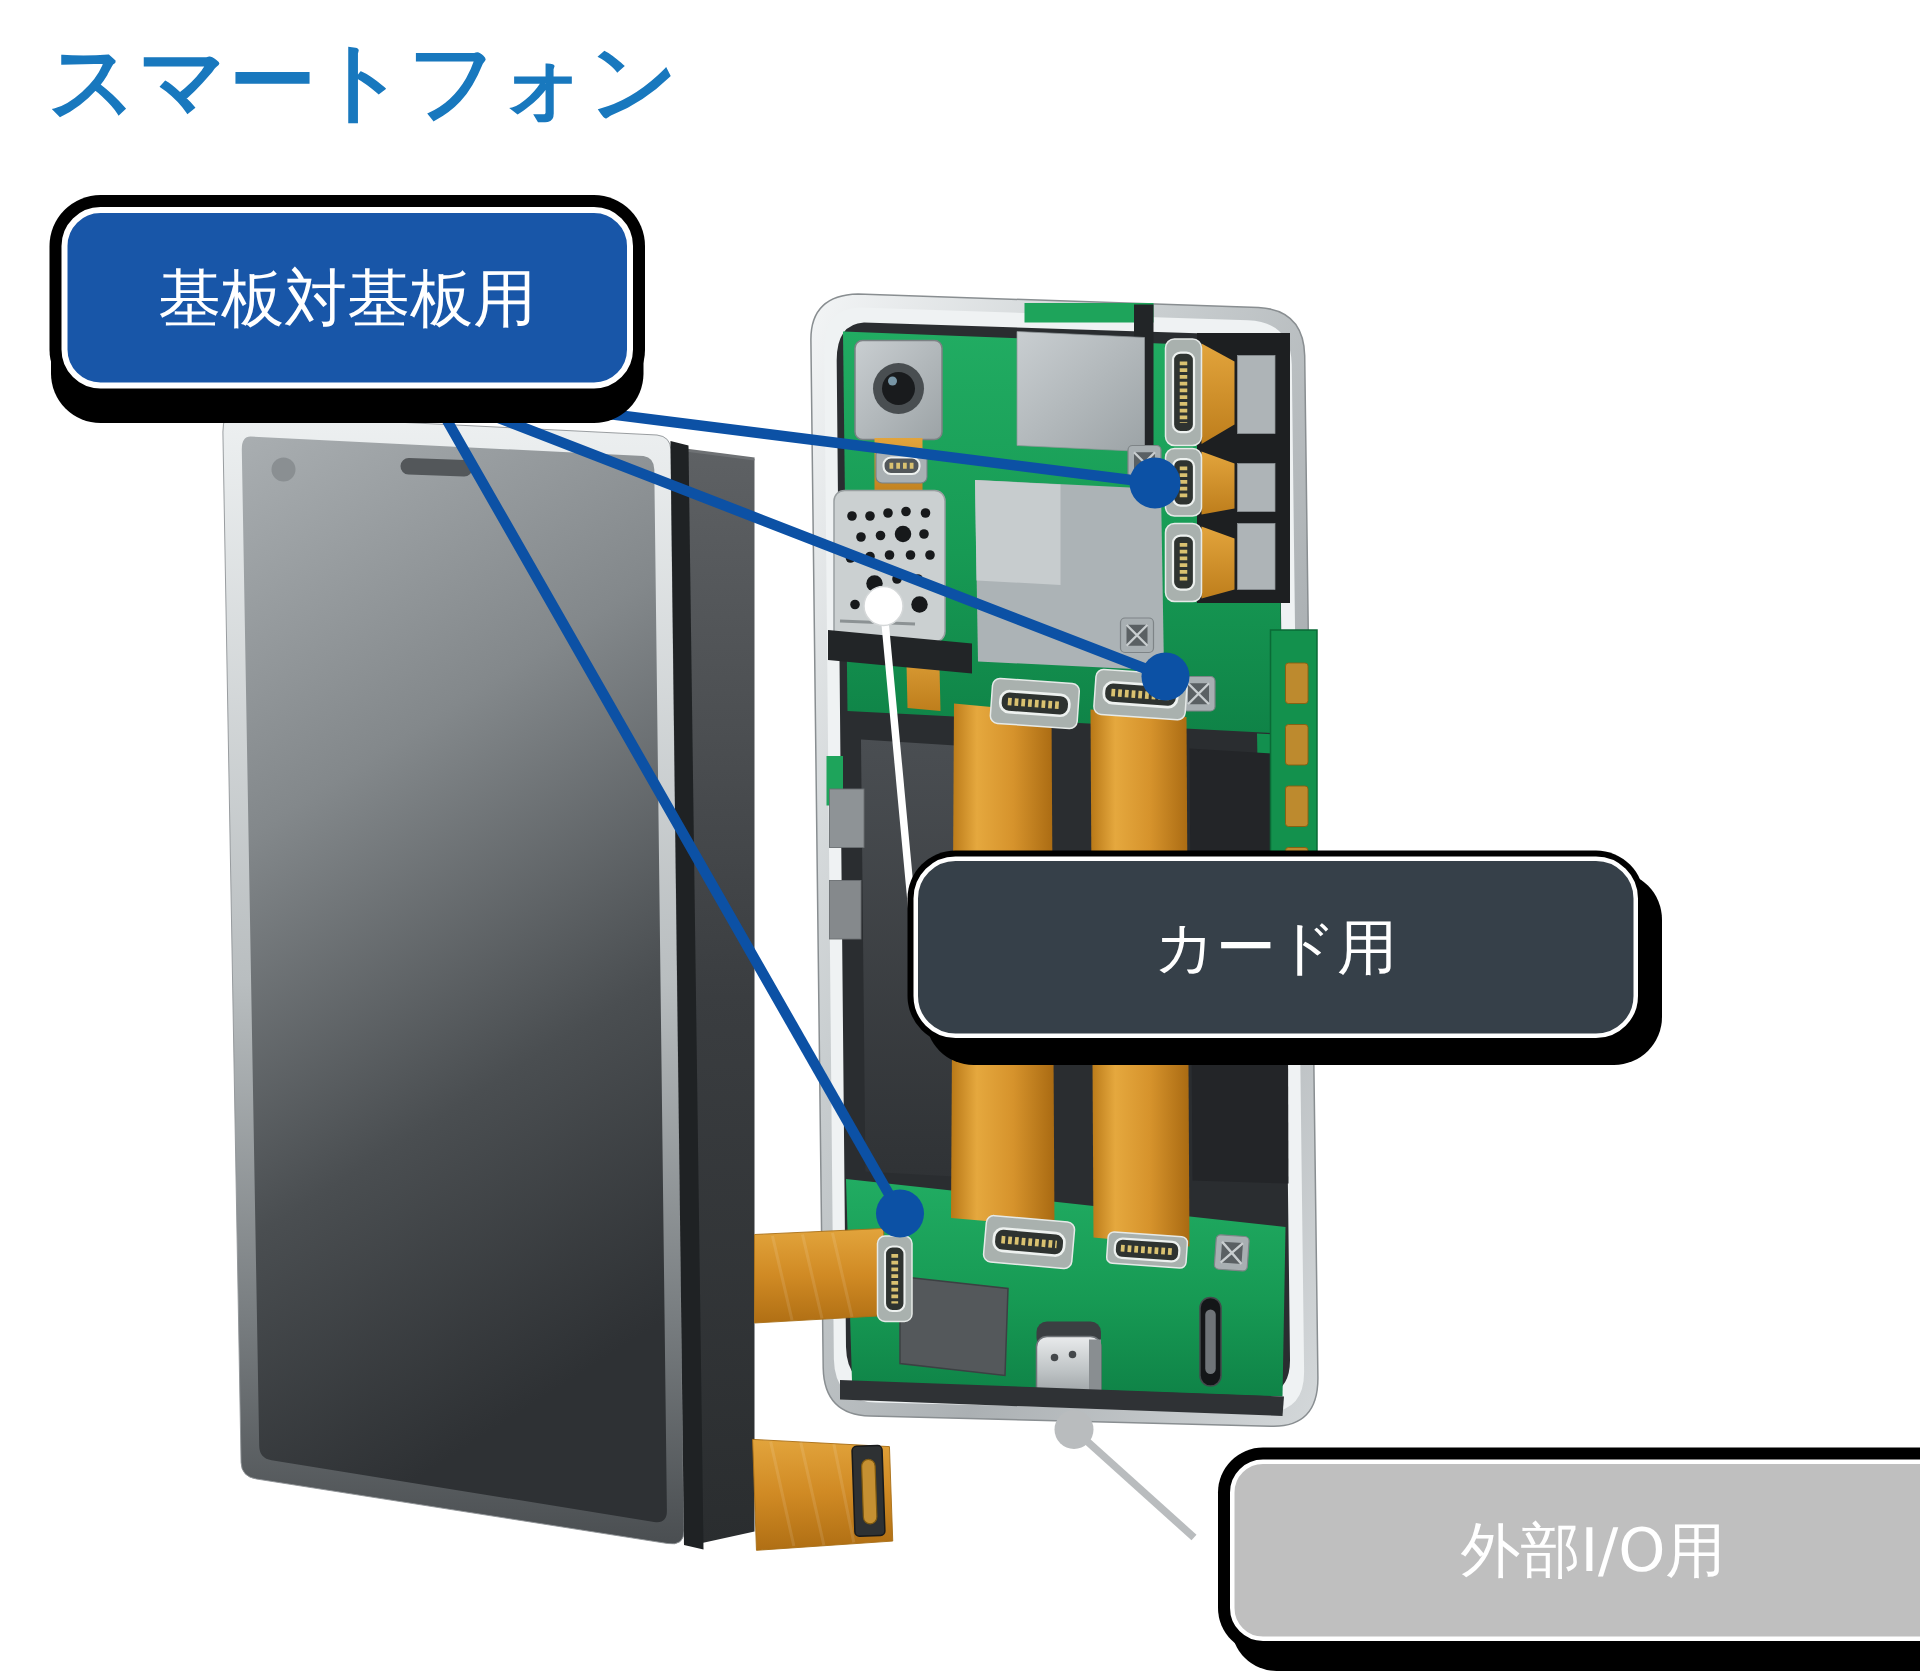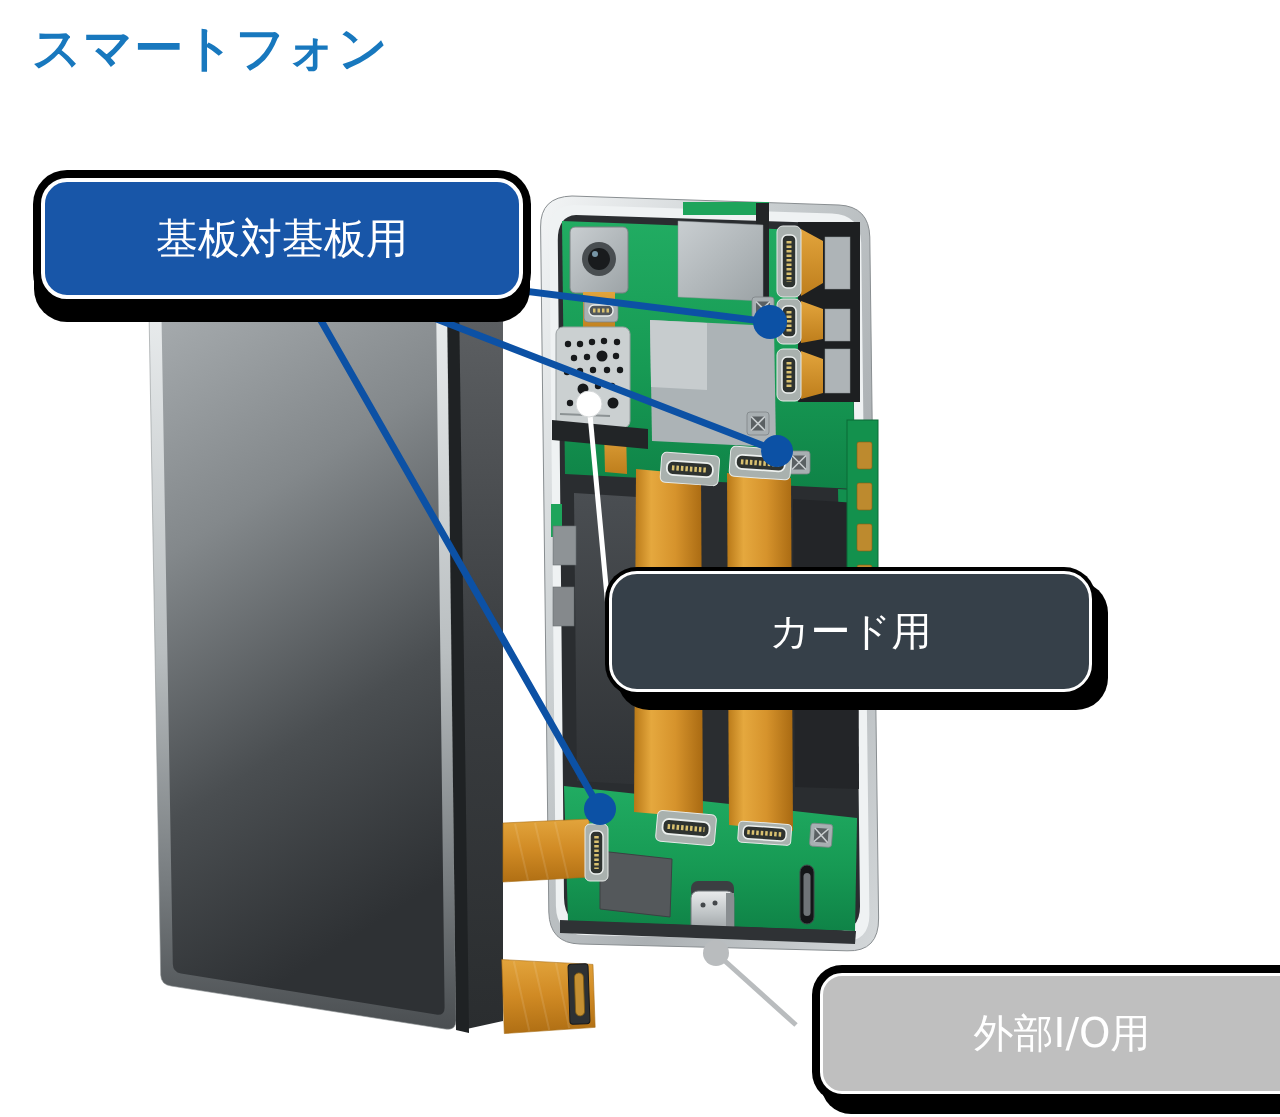--- a/index.html
+++ b/index.html
@@ -6,38 +6,37 @@
   #page{
     position:relative;
     width:1280px;height:1117px;
     background:var(--background,#fff);
     overflow:hidden;
     font-family:"DejaVu Sans","Liberation Sans",sans-serif;
   }
   #art{position:absolute;left:0;top:0;}
   .page-title{
     position:absolute;left:32px;top:16px;
-    font-size:49px;font-weight:700;letter-spacing:1px;
+    font-size:58px;font-weight:700;letter-spacing:1px;
     color:var(--title-blue,#1878BE);
     white-space:nowrap;
   }
   .callout{
     position:absolute;
     box-sizing:border-box;
     display:flex;align-items:center;justify-content:center;
     color:#fff;
     white-space:nowrap;
   }
   .callout.blue{
-    left:41px;top:138px;width:482px;height:121px;
+    left:41px;top:138px;width:381px;height:121px;
     background:var(--callout-blue,#1856A8);
     border:4px solid #fff;border-radius:26px;
     box-shadow:0 0 0 8px #000, 0 16px 0 7px #000;
     font-size:42px;
-    margin-top:40px;
   }
   .callout.dark{
     left:609px;top:571px;width:483px;height:121px;
     background:var(--callout-dark,#364049);
     border:3px solid #fff;border-radius:28px;
     box-shadow:0 0 0 4px #000, 12px 14px 0 4px #000;
     font-size:40px;
   }
   .callout.gray{
     left:820px;top:973px;width:484px;height:121px;

